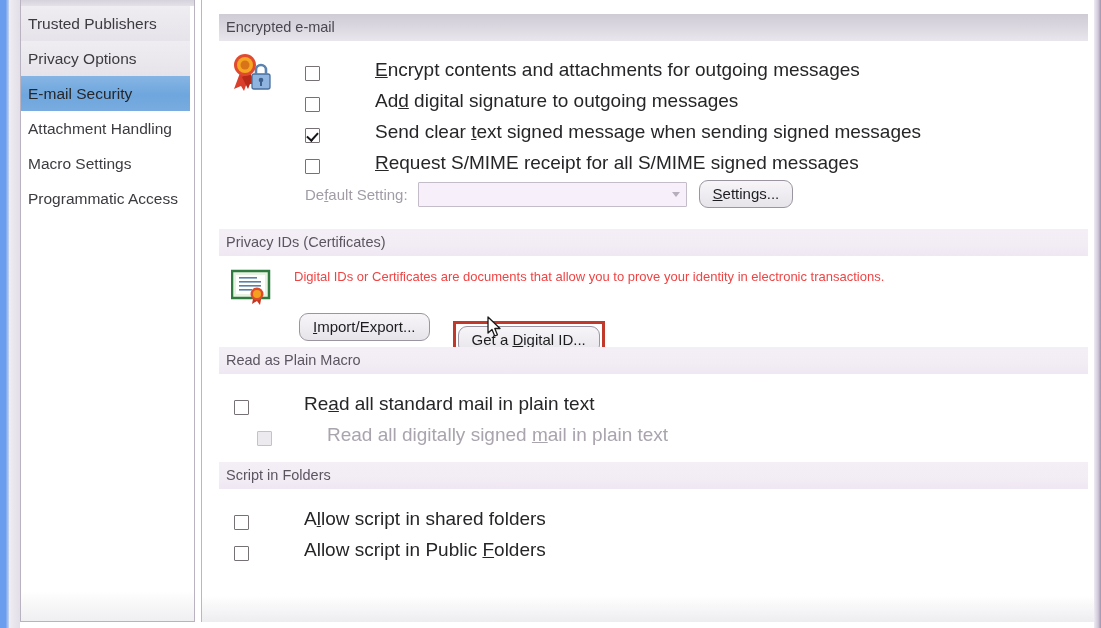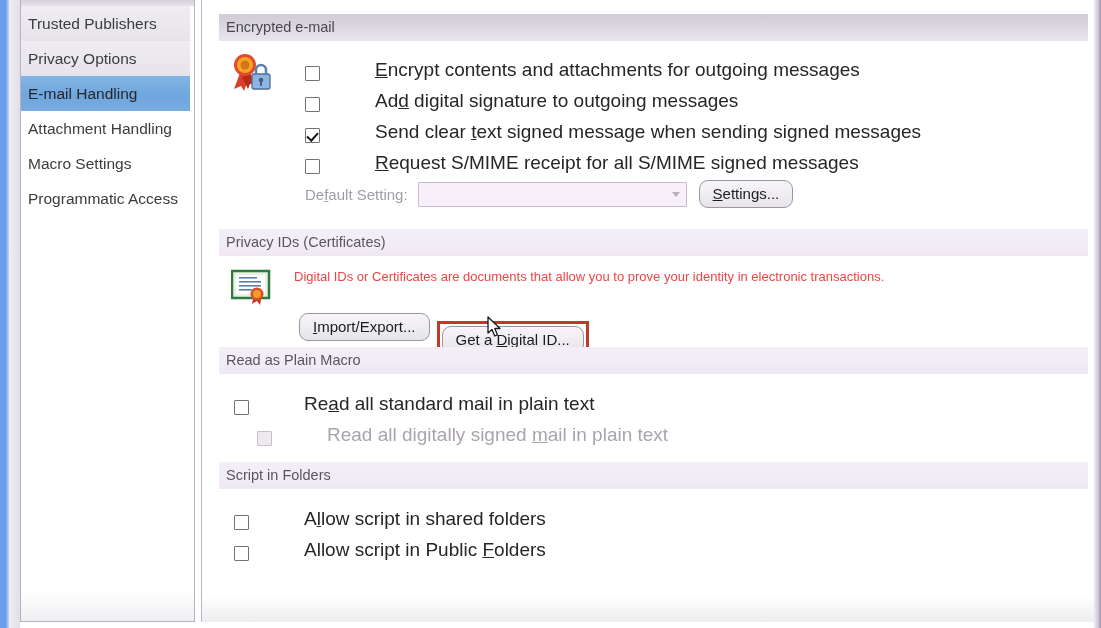--- a/index.html
+++ b/index.html
@@ -241,21 +241,21 @@
   .did-desc {
     font-size: 13px;
     color: #ef4444;
     white-space: nowrap;
     padding-top: 2px;
   }
   .did-buttons {
     display: flex;
     align-items: center;
     margin-top: 10px;
-    gap: 0;
+    gap: 16px;
   }
   .highlight-box {
     border: 3px solid #c0392b;
     padding: 2px;
     display: inline-block;
     box-sizing: border-box;
     line-height: 0;
   }
 
   
@@ -275,21 +275,21 @@
 
   <div class="window-edge-left"></div>
   <div class="window-edge-left-inner"></div>
   <div class="window-edge-right"></div>
 
   <div id="nav-pane">
     <div id="nav-pane-top-fill"></div>
     <ul id="nav-list">
         <li class="nav-item"><span>Trusted Publishers</span></li>
         <li class="nav-item"><span>Privacy Options</span></li>
-        <li class="nav-item selected"><span>E-mail Handling</span></li>
+        <li class="nav-item selected"><span>E-mail Security</span></li>
         <li class="nav-item plain"><span>Attachment Handling</span></li>
         <li class="nav-item plain"><span>Macro Settings</span></li>
         <li class="nav-item plain"><span>Programmatic Access</span></li>
       </ul>
     <div id="nav-bottom-fade"></div>
   </div>
 
   <div id="content-pane">
     <div id="content-inner">
 

